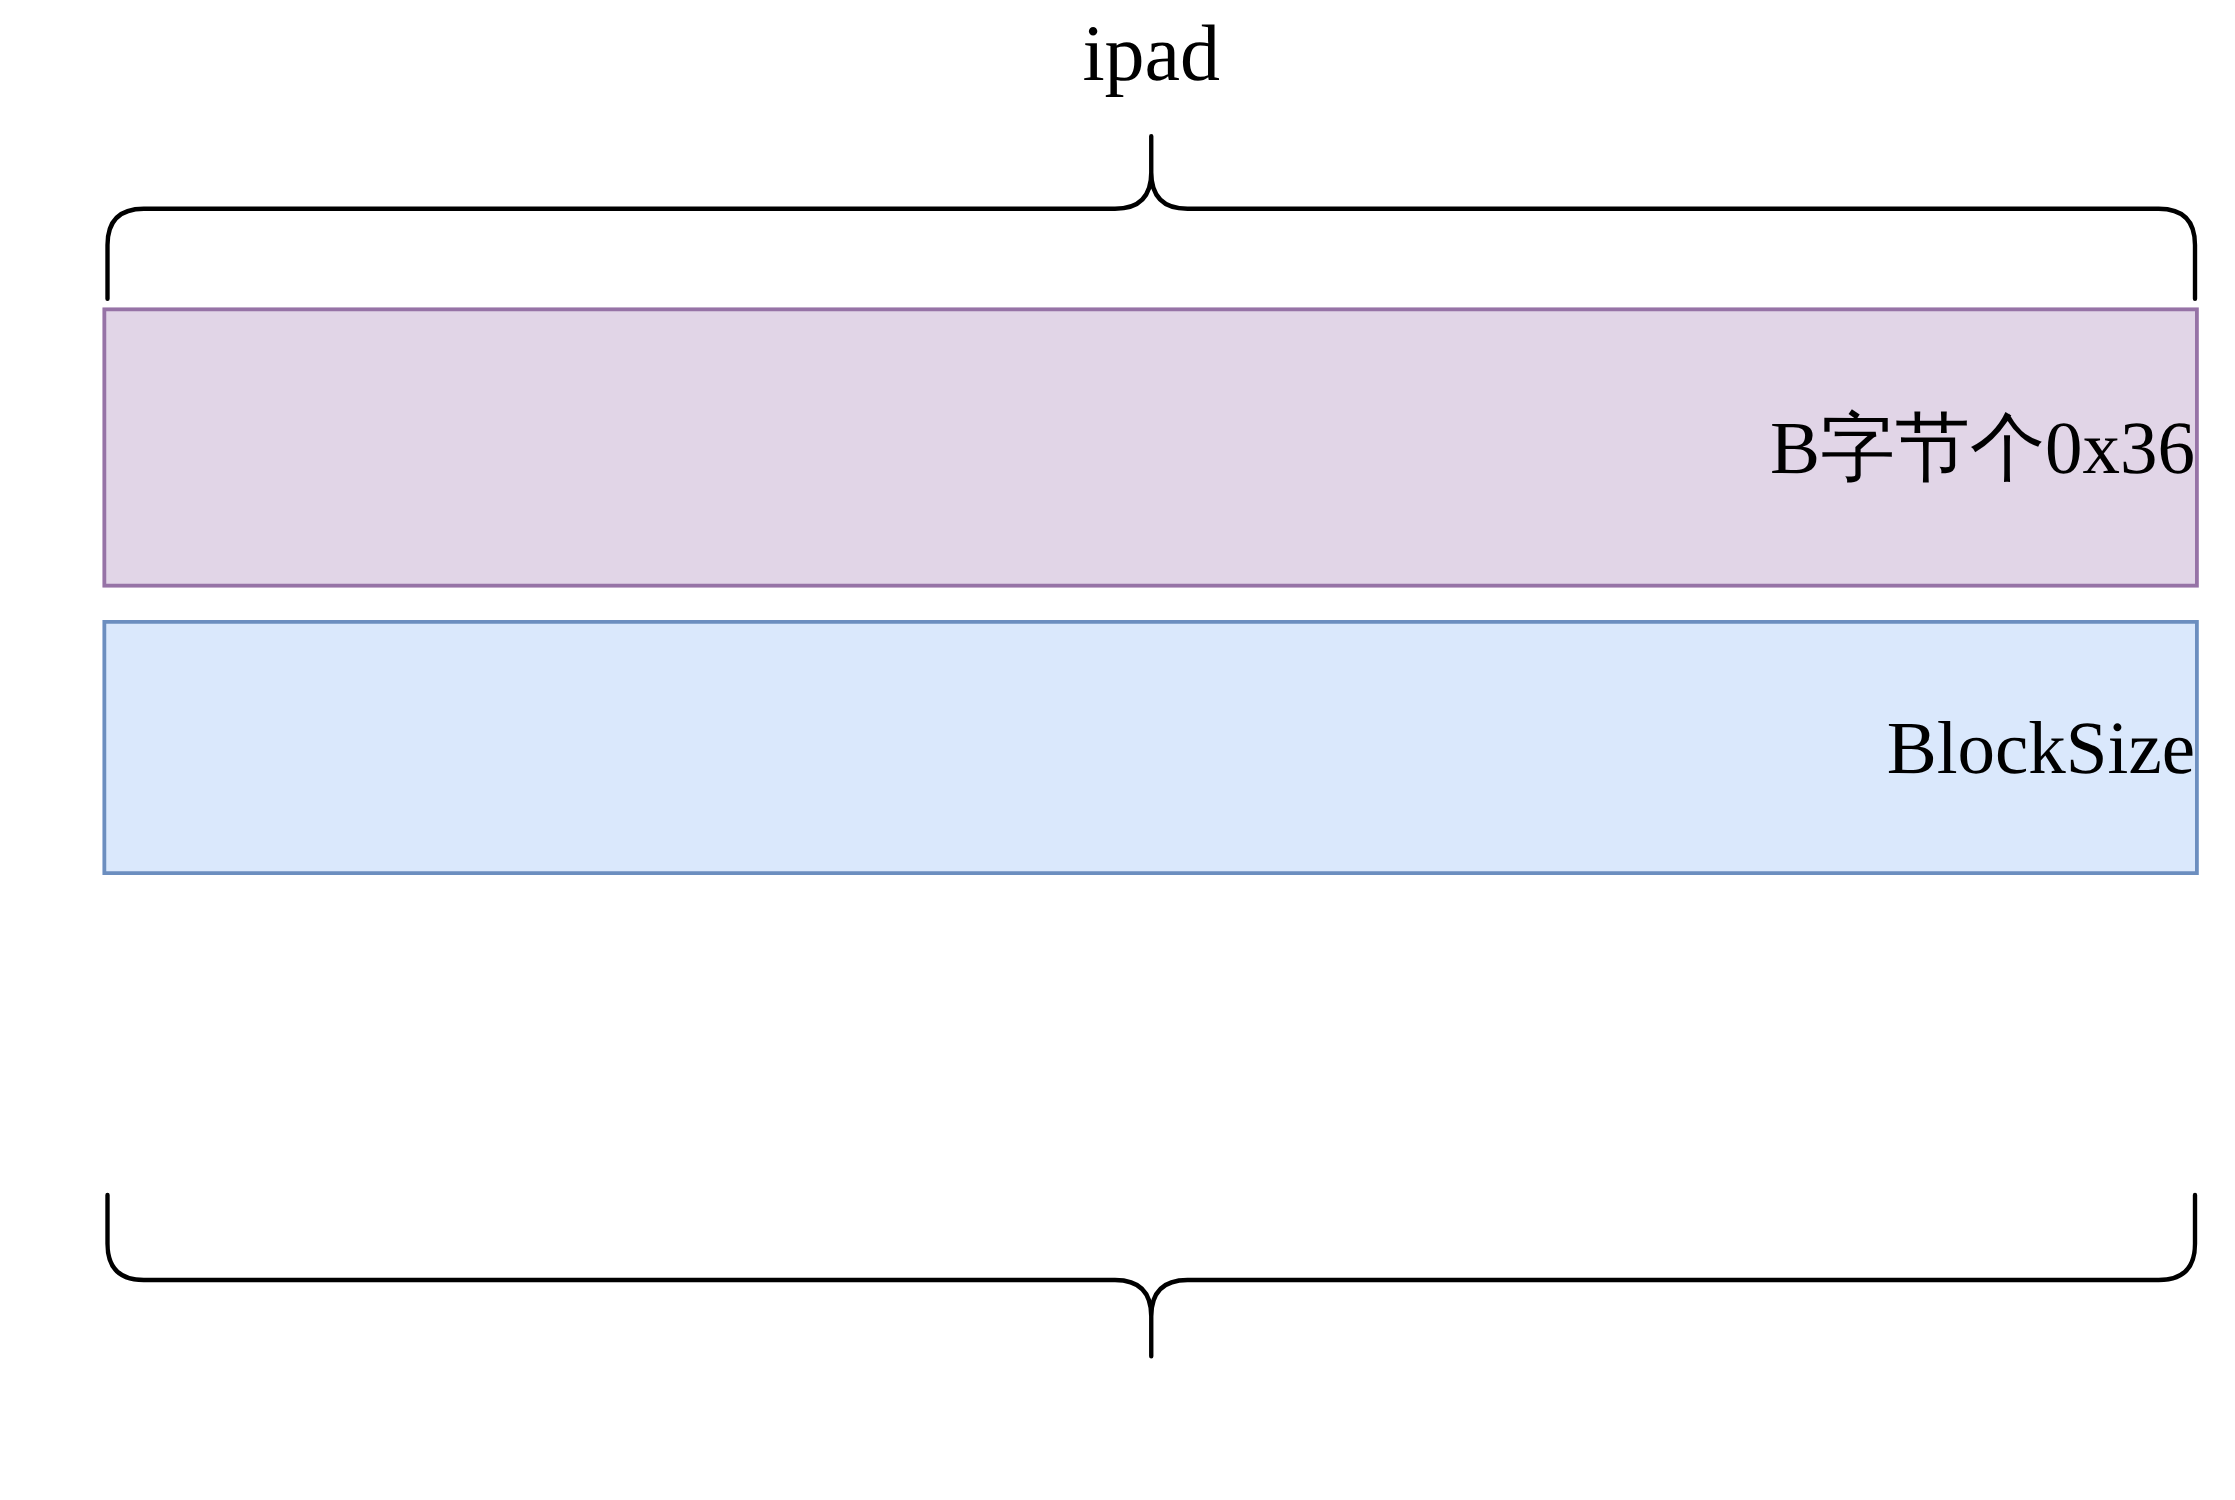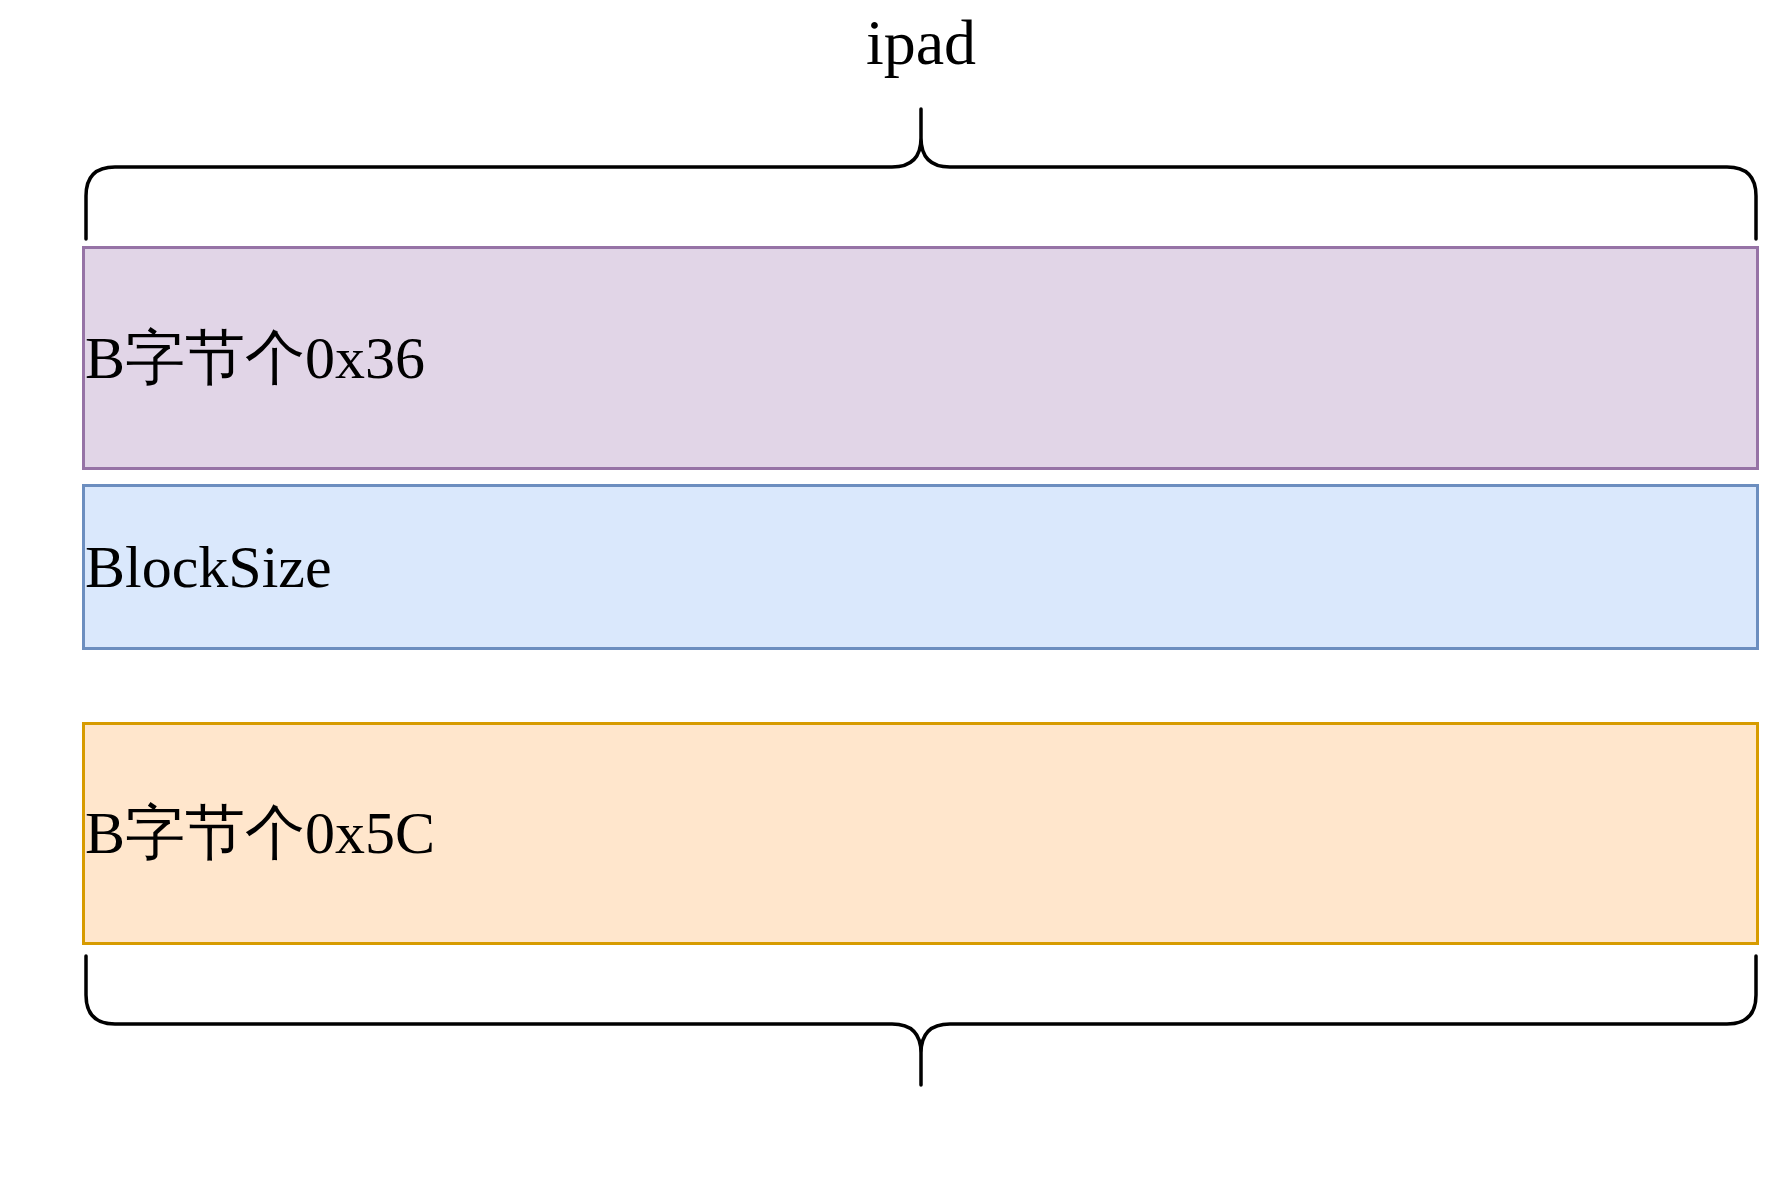--- a/index.html
+++ b/index.html
@@ -43,34 +43,35 @@
   #ipad-label { top: 6px; }
   #opad-label { top: 1112px; }
   .block {
     position: absolute;
     left: 58px;
     width: 1677px;
     box-sizing: border-box;
     border: 3px solid;
     display: flex;
     align-items: center;
-    justify-content: flex-start;
+    justify-content: flex-end;
     font-size: 60px;
     color: var(--text-color, #000000);
     white-space: nowrap;
+    padding-left: 44px;
   }
   #block-0x36 {
     top: 246px;
     height: 224px;
     background: var(--purple-fill, #E1D5E7);
     border-color: var(--purple-stroke, #9673A6);
   }
   #block-blocksize {
-    top: 484px;
-    height: 166px;
+    top: 496px;
+    height: 204px;
     background: var(--blue-fill, #DAE8FC);
     border-color: var(--blue-stroke, #6C8EBF);
   }
   #block-0x5c {
     top: 722px;
     height: 223px;
     background: var(--orange-fill, #FFE6CC);
     border-color: var(--orange-stroke, #D79B00);
   }
 </style>
@@ -89,18 +90,15 @@
   </svg>
 
   <div id="block-0x36" class="block">
     <span>B字节个0x36</span>
   </div>
 
   <div id="block-blocksize" class="block">
     <span>BlockSize</span>
   </div>
 
-  <div id="block-0x5c" class="block">
-    <span>B字节个0x5C</span>
-  </div>
 
 
 </div>
 
 </body></html>

